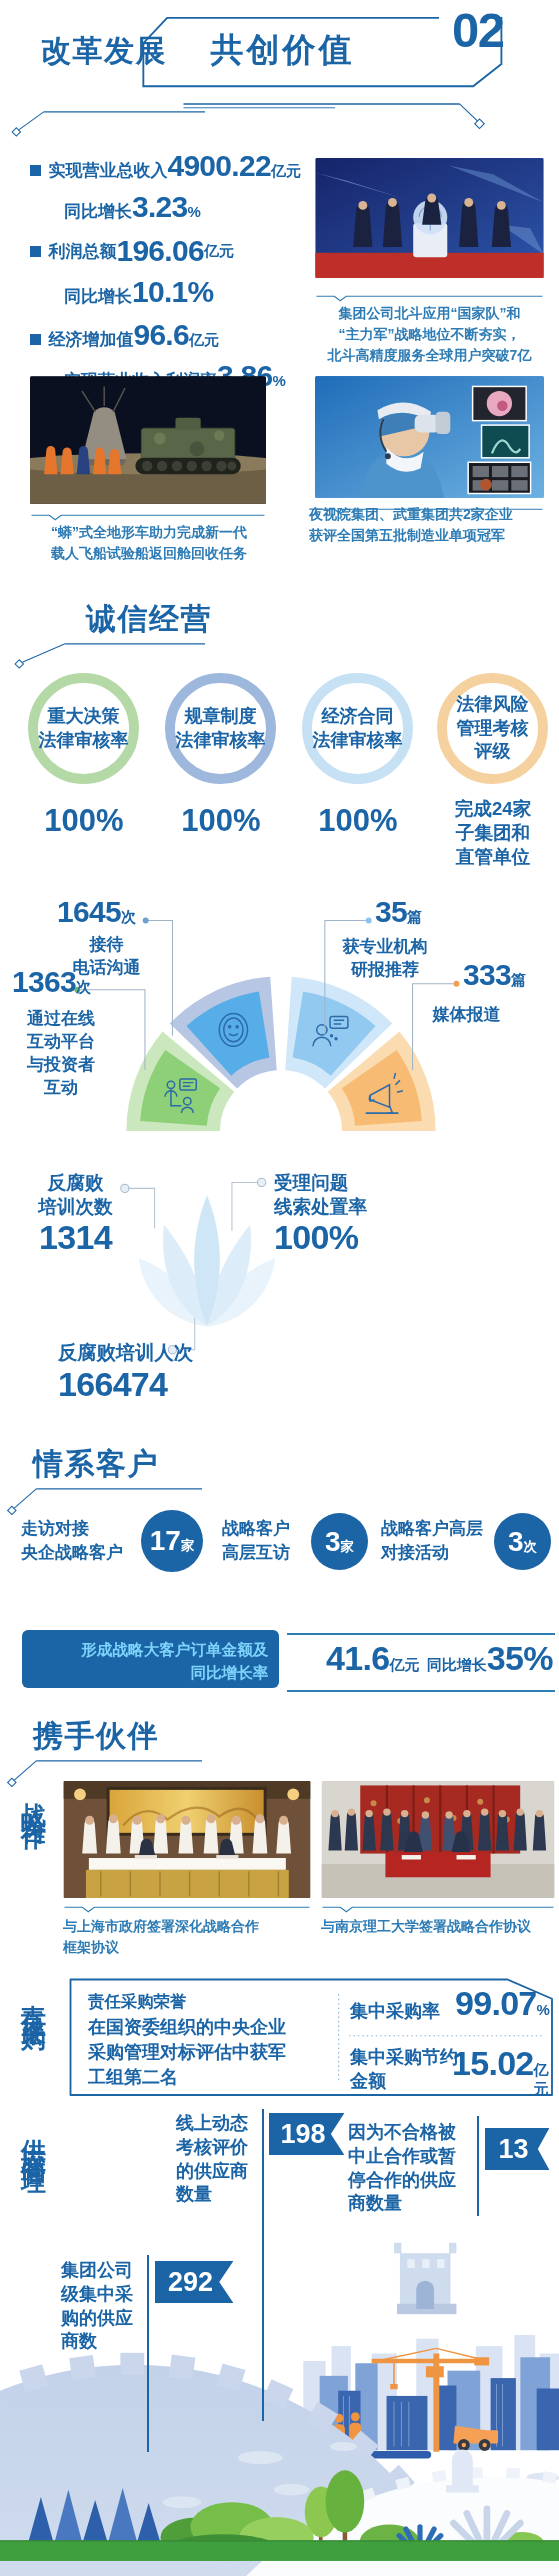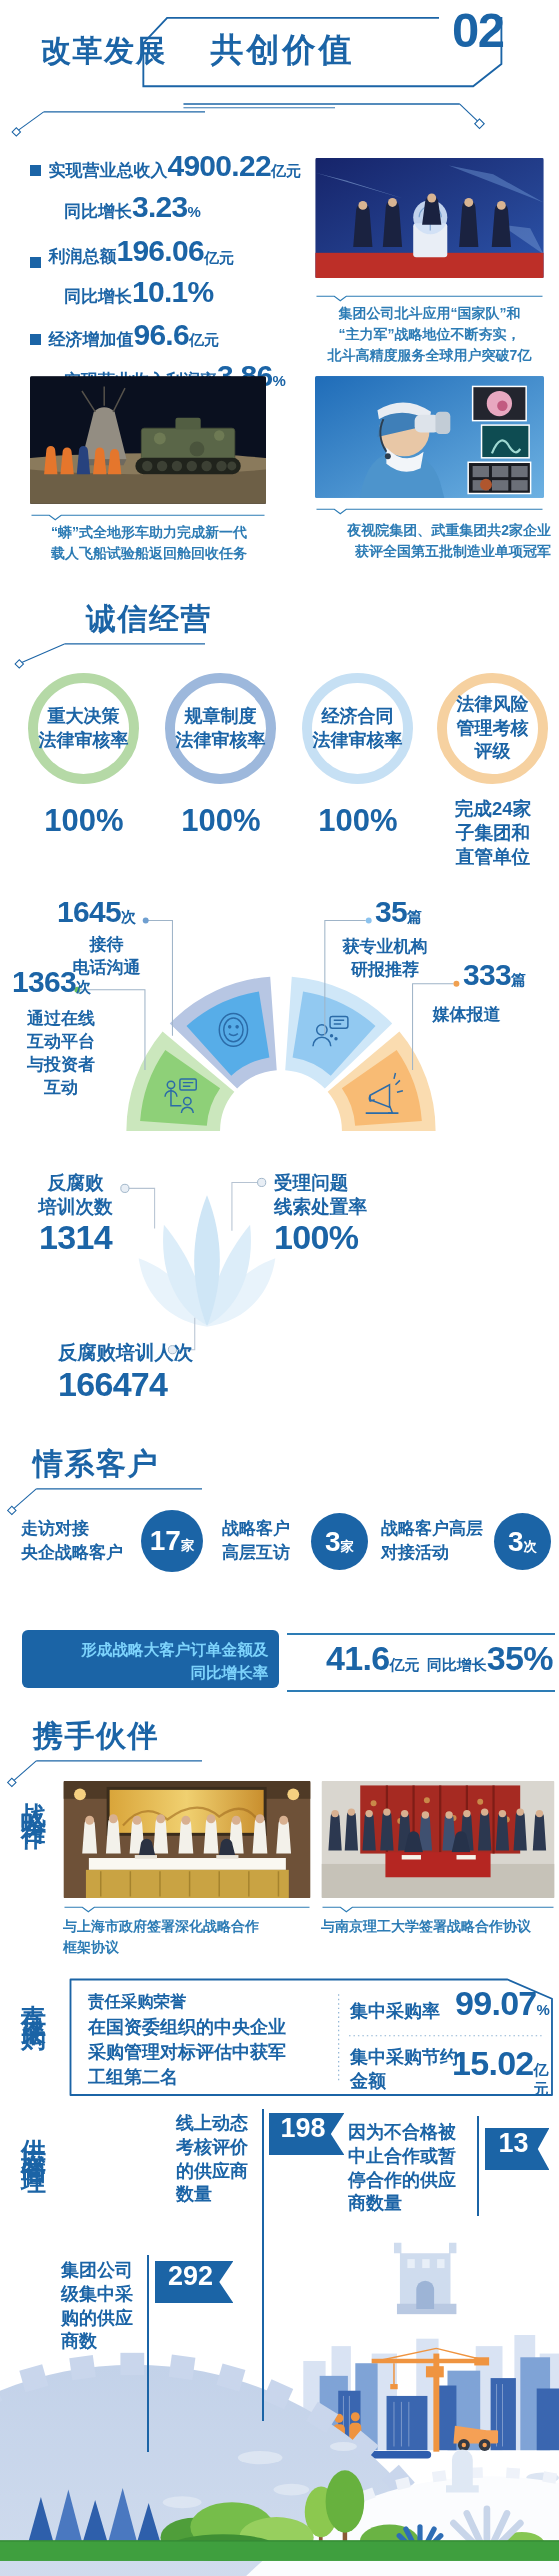--- a/index.html
+++ b/index.html
@@ -14,21 +14,21 @@
   .sec-title{font-size:30px;letter-spacing:1.5px;color:#1b64a6;}
   .stat-prefix{font-size:17px;}
   .bullet{display:inline-block;width:11px;height:11px;background:#1b64a6;margin-right:7.4px;}
   .ring{border-radius:50%;display:flex;align-items:center;justify-content:center;text-align:center;background:#fff;}
   .ring-label{font-size:18px;line-height:1.3;}
   .ring-val{font-size:31px;text-align:center;}
   .fan-label{font-size:17px;line-height:1.35;}
   .circle-stat{border-radius:50%;background:#1b64a6;color:#fff;display:flex;align-items:center;justify-content:center;}
   .vlabel{writing-mode:vertical-rl;text-orientation:upright;font-size:25px;letter-spacing:7.4px;color:#1b64a6;}
   .vrule{position:absolute;width:1.5px;background:#1b64a6;}
-  .flag{position:absolute;background:#1b64a6;color:#fff;display:flex;align-items:flex-start;justify-content:center;
+  .flag{position:absolute;background:#1b64a6;color:#fff;display:flex;align-items:center;justify-content:center;
         font-size:27px;clip-path:polygon(0 0,100% 0,82% 50%,100% 100%,0 100%);}
   .flag-label{font-size:18px;line-height:1.32;color:#1b64a6;}
   .photo{position:absolute;overflow:hidden;border-radius:1.5px;}
   svg{display:block;}
 </style>
 </head>
 <body>
 
 <div id="page">
 
@@ -53,21 +53,21 @@
     <span class="bullet"></span>
     <span class="stat-prefix">实现营业总收入</span>
     <span class="num-l">4900.22</span>
     <span class="unit">亿元</span>
   </div>
   <div class="abs" style="left:64px;top:190px;display:flex;align-items:baseline;">
     <span class="stat-prefix">同比增长</span>
     <span class="num-l">3.23</span>
     <span class="unit">%</span>
   </div>
-  <div class="abs" style="left:30px;top:234px;display:flex;align-items:flex-end;">
+  <div class="abs" style="left:30px;top:234px;display:flex;align-items:center;">
     <span class="bullet"></span>
     <span class="stat-prefix">利润总额</span>
     <span class="num-l">196.06</span>
     <span class="unit">亿元</span>
   </div>
   <div class="abs" style="left:64px;top:275px;display:flex;align-items:baseline;">
     <span class="stat-prefix">同比增长</span>
     <span class="num-l">10.1</span>
     <span class="num-l">%</span>
   </div>
@@ -195,21 +195,21 @@
           <rect x="212" y="140" width="22" height="14"></rect>
           <rect x="238" y="140" width="22" height="14"></rect>
           <rect x="264" y="140" width="22" height="14"></rect>
         </g>
       <circle cx="230" cy="146" r="8" fill="#b0562e"></circle>
     </svg>
   </div>
   <svg class="abs" style="left:315px;top:507px;" width="229" height="9" viewBox="0 0 308 12">
     <path d="M2,3 H26 L34,9 L42,3 H306" fill="none" stroke="#2d7cb5" stroke-width="1.6"></path>
   </svg>
-  <div class="abs cap pre" style="left:309px;top:520px;width:242px;text-align:right;">夜视院集团、武重集团共2家企业
+  <div class="abs cap pre" style="left:309px;top:504px;width:242px;text-align:left;">夜视院集团、武重集团共2家企业
 获评全国第五批制造业单项冠军</div>
 
   <div class="abs sec-title" style="left:86px;top:599px;">诚信经营</div>
   <svg class="abs" style="left:6px;top:638px;" width="216" height="37" viewBox="0 0 290 50">
     <line x1="78" y1="8" x2="268" y2="8" stroke="#1b64a6" stroke-width="1.8"></line>
     <line x1="78" y1="8" x2="18" y2="34" stroke="#1b64a6" stroke-width="1.4"></line>
     <rect x="13" y="31" width="8" height="8" transform="rotate(45 17 35)" fill="#fff" stroke="#1b64a6" stroke-width="1.4"></rect>
   </svg>
 
   <div class="abs ring pre ring-label" style="left:28px;top:673px;width:91px;height:91px;border:10.4px solid #b5d9a6;">重大决策

